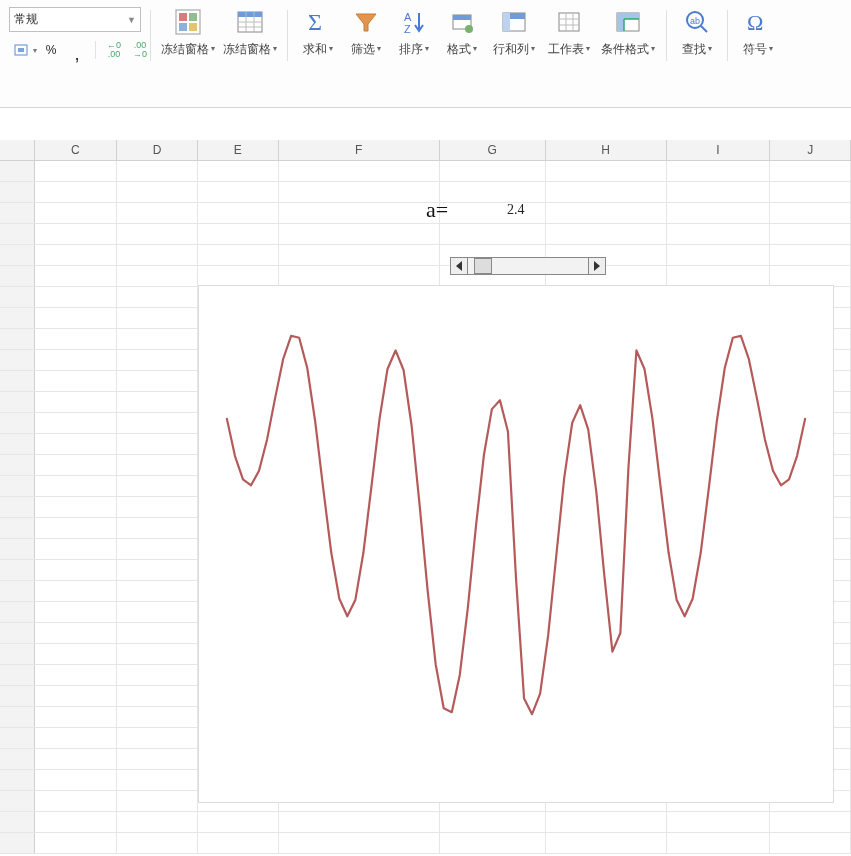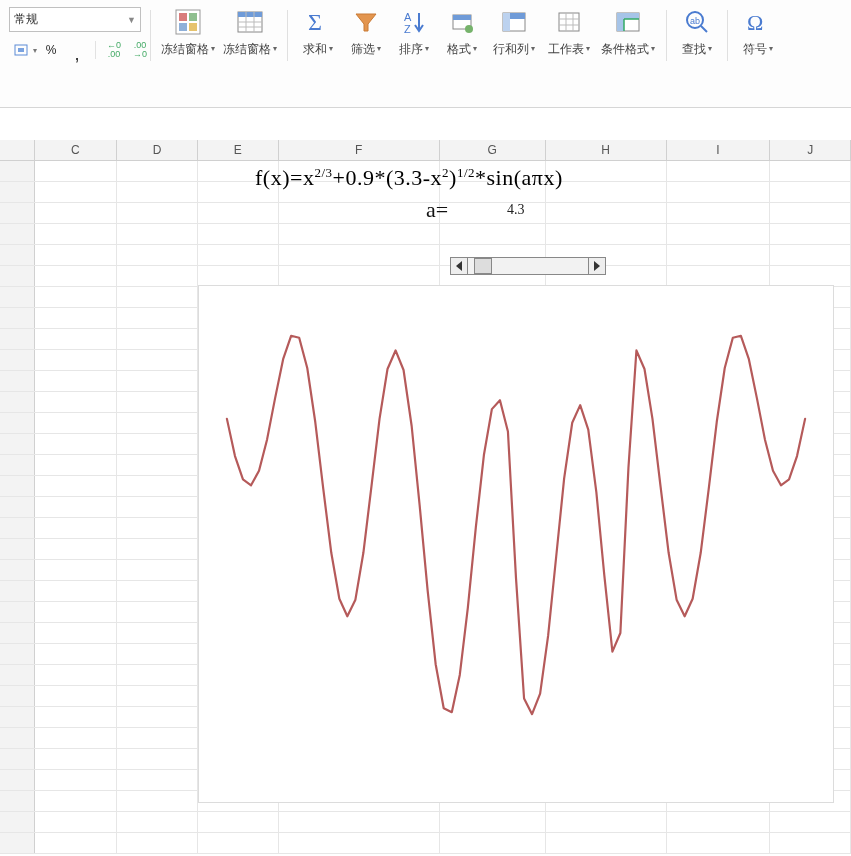--- a/index.html
+++ b/index.html
@@ -643,23 +643,22 @@
         <div class="cell" style="width: 84px;"></div>
         <div class="cell" style="width: 84px;"></div>
         <div class="cell" style="width: 168px;"></div>
         <div class="cell" style="width: 110px;"></div>
         <div class="cell" style="width: 126px;"></div>
         <div class="cell" style="width: 108px;"></div>
         <div class="cell" style="width: 84px;"></div>
       </div>
     </div>
 
-  <div class="formula-overlay" id="formula">f(x)=x<sup>2/3</sup>+0.9*(3.3-x<sup>2</sup>)<sup>1/2</sup>*sin(aπx)</div>
   <div class="aLabel">a=</div>
-  <div class="aVal">4.3</div>
+  <div class="aVal">2.4</div>
 
   <div class="slider">
     <div class="btn">
       <svg width="8" height="10">
           <path d="M7 0 L1 5 L7 10 Z" fill="#333"></path>
         </svg>
     </div>
     <div class="track">
       <div class="thumb"></div>
     </div>

